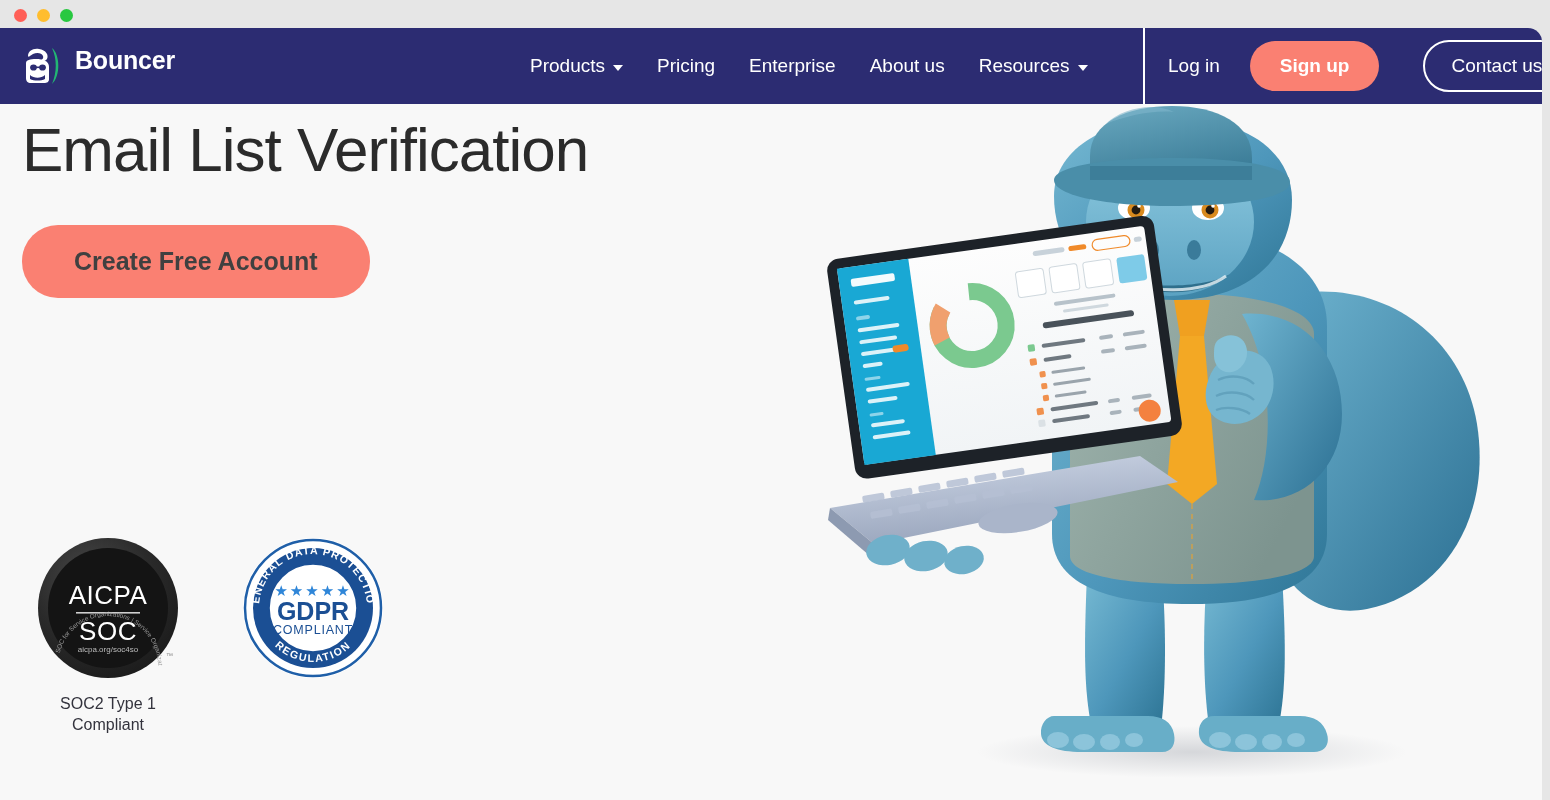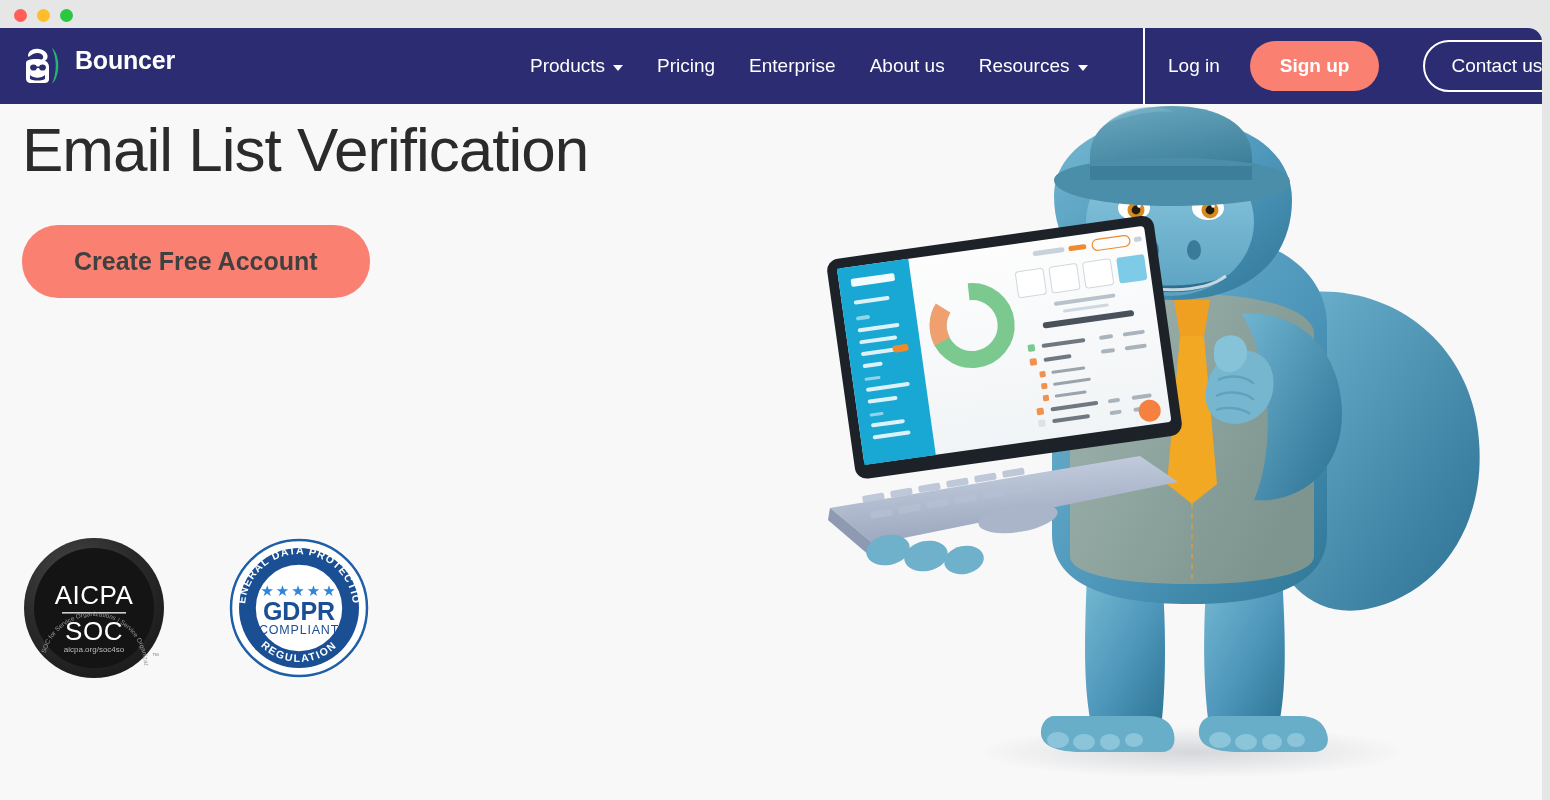--- a/index.html
+++ b/index.html
@@ -195,21 +195,21 @@
   .badges {
     position: absolute;
     left: 22px;
     top: 432px;
     display: flex;
     gap: 33px;
   }
   .badge-item {
     width: 172px;
     display: flex;
-    flex-direction: row;
+    flex-direction: column;
     align-items: center;
   }
   .badge-seal { width: 144px; height: 144px; display:block; }
   .badge-caption {
     margin-top: 14px;
     font-size: 16px;
     color: #33333d;
     text-align: center;
     line-height: 1.3;
   }
@@ -305,20 +305,21 @@
             <circle cx="72" cy="72" r="60" fill="#141414"></circle>
             <text x="72" y="68" text-anchor="middle" fill="#ffffff" font-family="Liberation Sans, sans-serif" font-size="26" letter-spacing="0.5">AICPA</text>
             <rect x="40" y="76" width="64" height="1.6" fill="#cfcfcf"></rect>
             <text x="72" y="104" text-anchor="middle" fill="#ffffff" font-family="Liberation Sans, sans-serif" font-size="26" letter-spacing="0.5">SOC</text>
             <text x="72" y="116" text-anchor="middle" fill="#bdbdbd" font-family="Liberation Sans, sans-serif" font-size="8">aicpa.org/soc4so</text>
             <text fill="#9a9a9a" font-family="Liberation Sans, sans-serif" font-size="6.4">
               <textPath href="#socArc" startOffset="8%">SOC for Service Organizations | Service Organizations</textPath>
             </text>
             <text x="130" y="122" fill="#8a8a8a" font-family="Liberation Sans, sans-serif" font-size="7">™</text>
           </svg>
+          <div class="badge-caption">SOC2 Type 1 Compliant</div>
         </div>
 
         <div class="badge-item">
           <svg class="badge-seal" viewBox="0 0 144 144">
             <defs>
               <path id="gdprArcTop" d="M 72 72 m -54 0 a 54 54 0 0 1 108 0" fill="none"></path>
               <path id="gdprArcBot" d="M 72 72 m -54 0 a 54 54 0 0 0 108 0" fill="none"></path>
             </defs>
             <circle cx="72" cy="72" r="70" fill="#ffffff"></circle>
             <circle cx="72" cy="72" r="68" fill="none" stroke="#1f5fa8" stroke-width="2.5"></circle>

